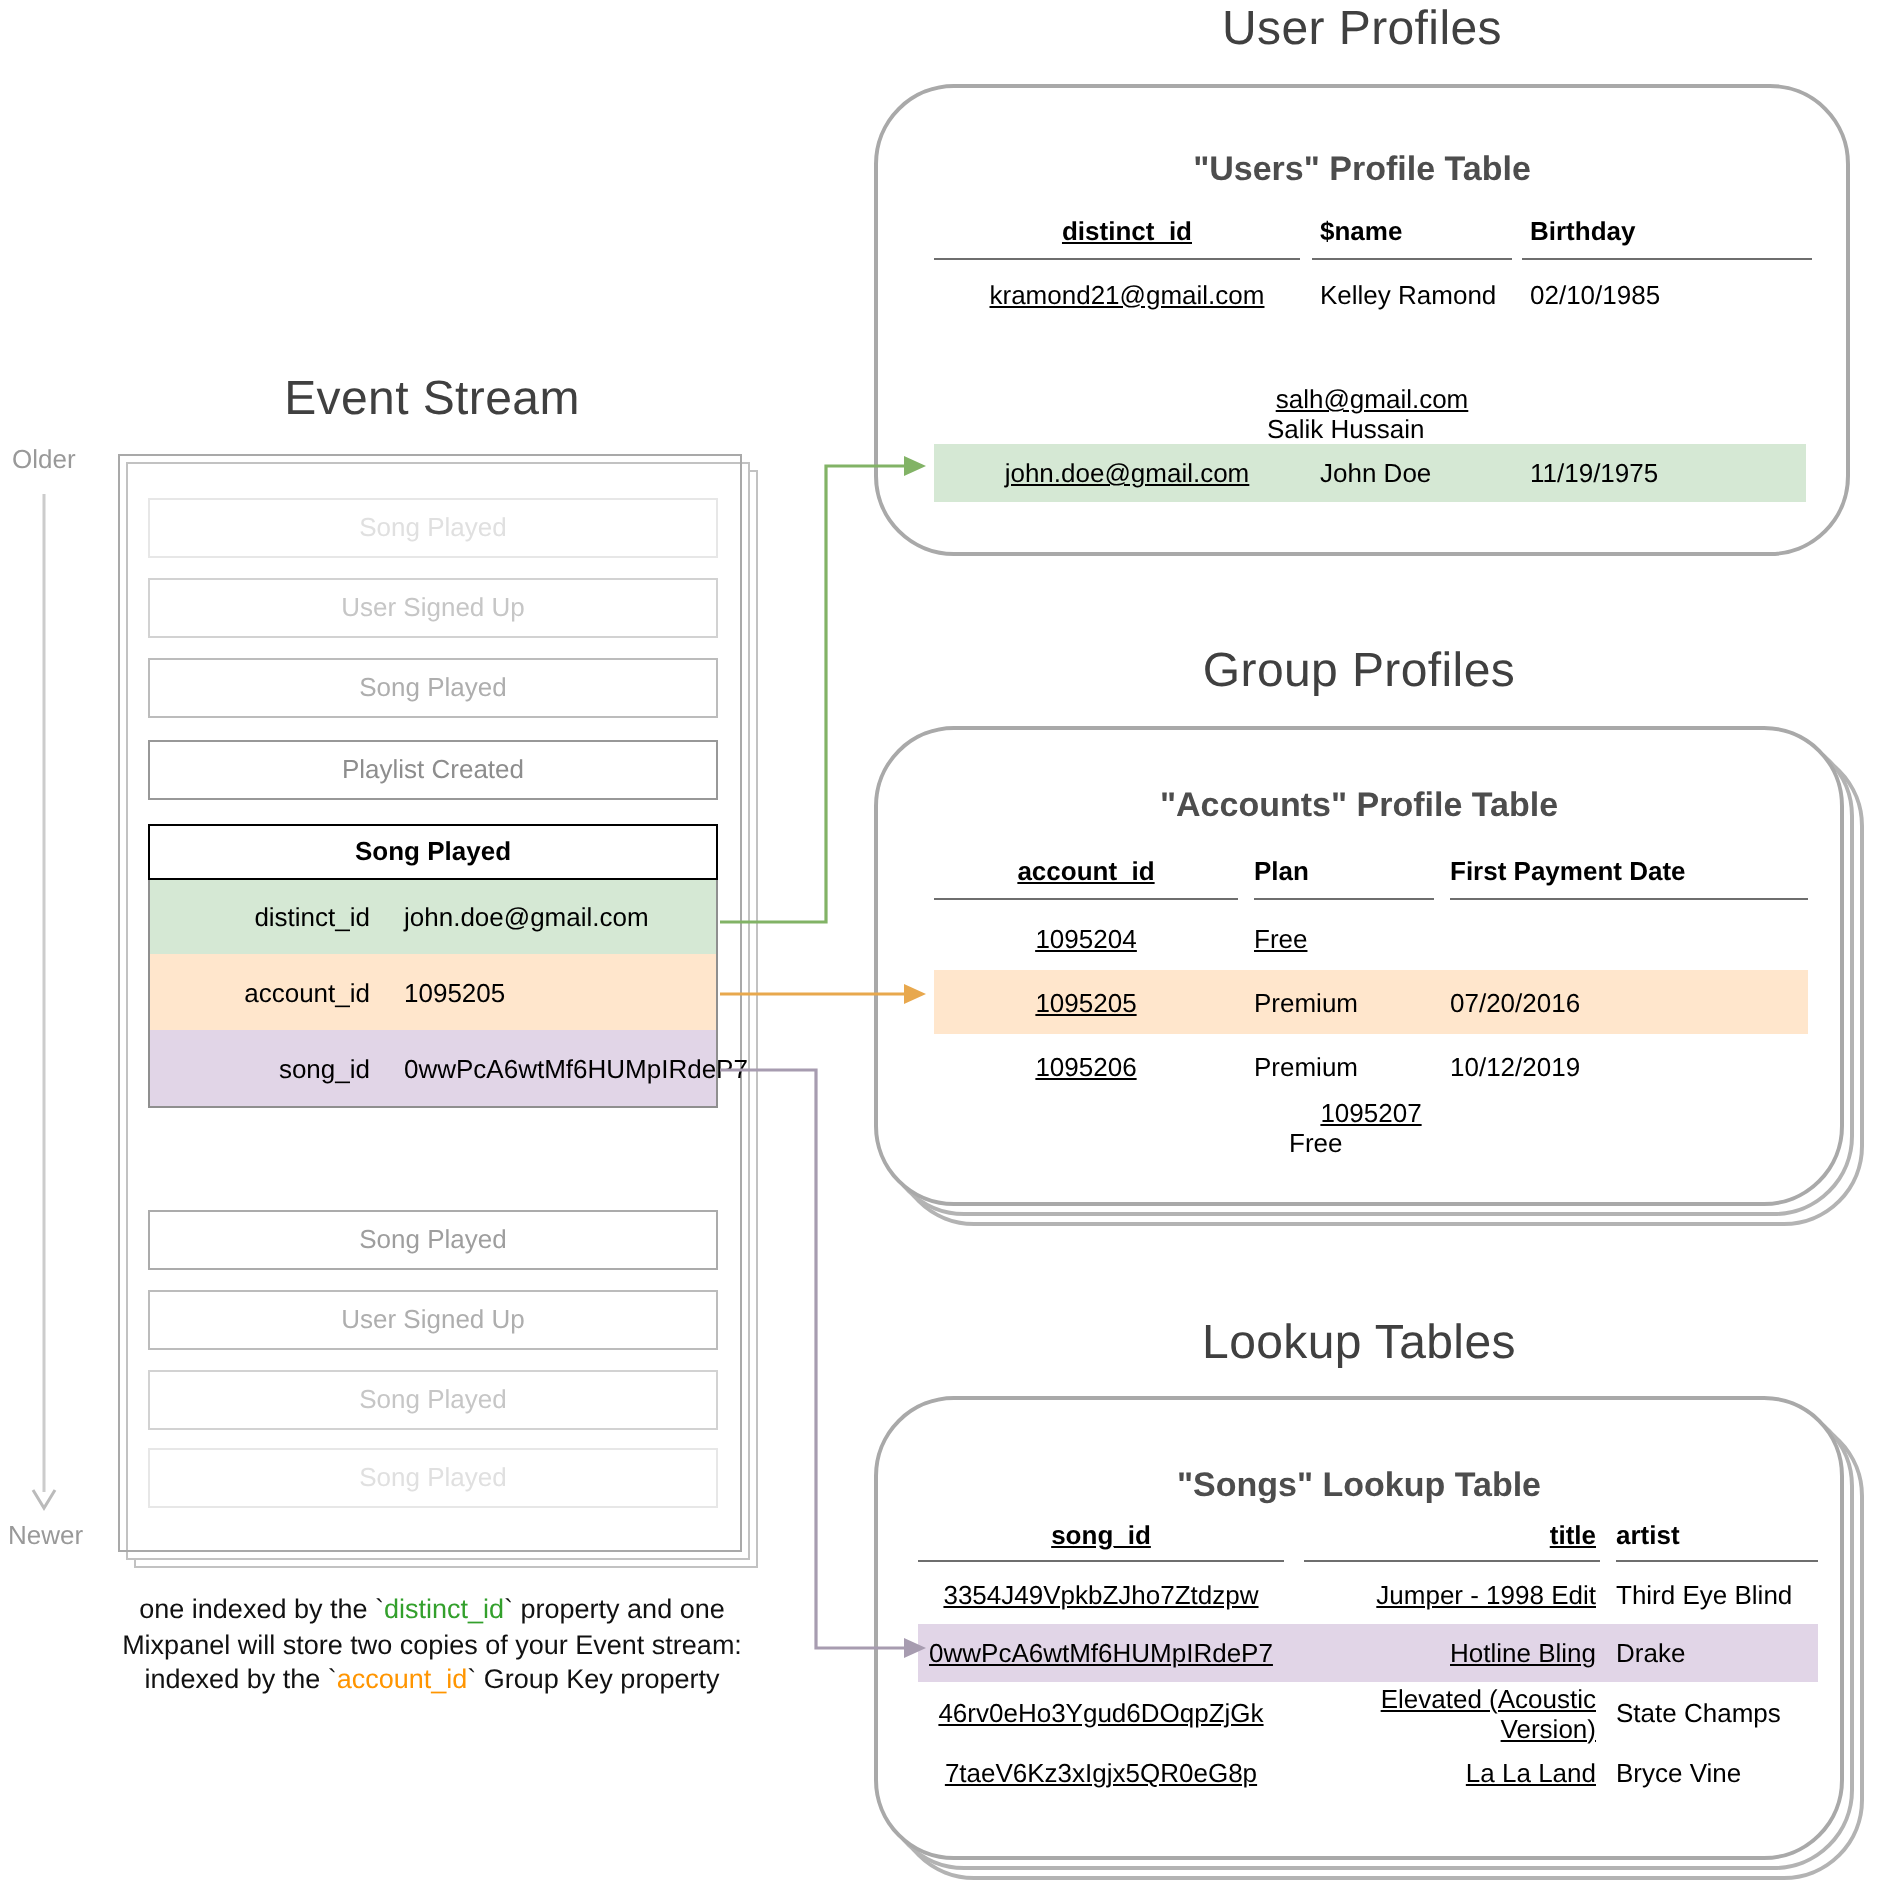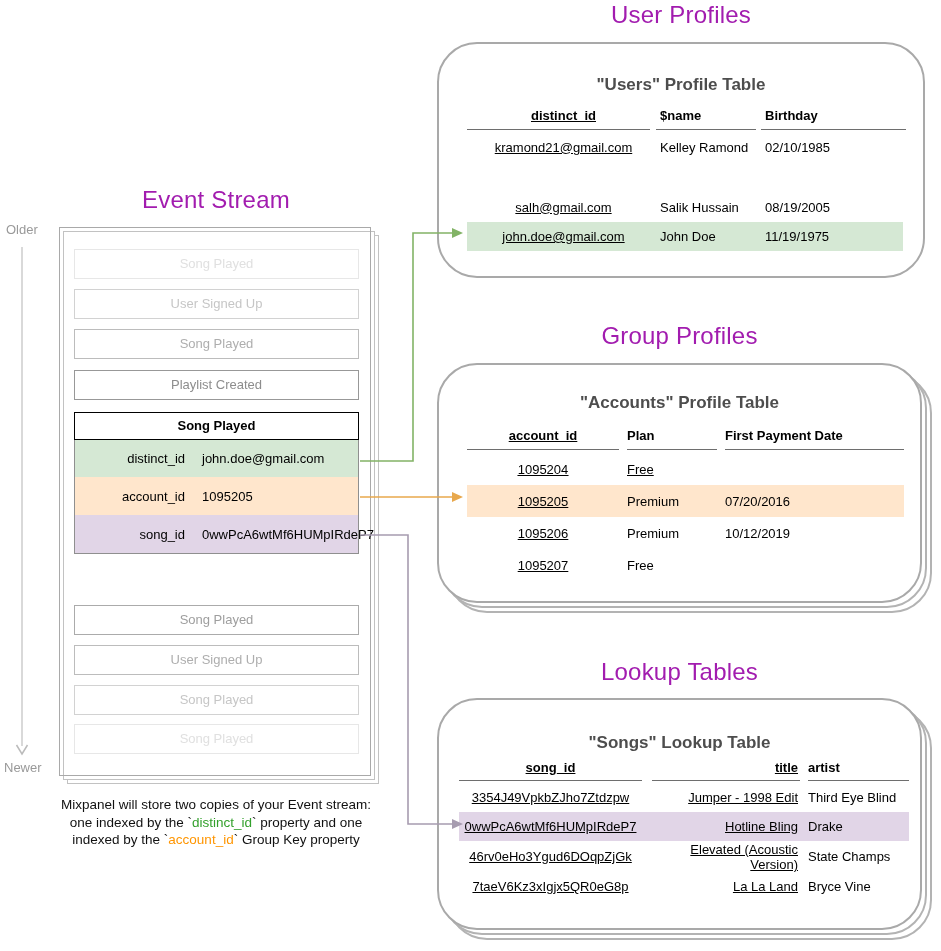--- a/index.html
+++ b/index.html
@@ -1,21 +1,21 @@
 <!DOCTYPE html>
 <html><head>
 <meta charset="utf-8">
 <style>
   * { margin:0; padding:0; box-sizing:border-box; }
   html,body { background:#fff; }
   body { width:941px; height:951px; position:relative; overflow:hidden;
          font-family:"Liberation Sans", sans-serif; color:#000; }
 
   
-  .section-title { position:absolute; font-size:24px; color:#a21caf; text-align:center; letter-spacing:0.2px; }
+  .section-title { position:absolute; font-size:24px; color:#404040; text-align:center; letter-spacing:0.2px; }
 
   
   .es-title   { left:60px; top:186px; width:312px; }
   .older-lbl, .newer-lbl { position:absolute; font-size:13px; color:#999; }
   .older-lbl  { left:6px;  top:222px; }
   .newer-lbl  { left:4px;  top:760px; }
 
   .es-page { position:absolute; width:312px; height:549px; background:#fff; border:1px solid #c2c2c2; }
   .es-page.p3 { left:67px; top:235px; }
   .es-page.p2 { left:63px; top:231px; }
@@ -110,43 +110,43 @@
     </div>
   </div>
 
   <div class="event-box fade4" style="top:377px">Song Played</div>
   <div class="event-box fade3" style="top:417px">User Signed Up</div>
   <div class="event-box fade2" style="top:457px">Song Played</div>
   <div class="event-box fade1" style="top:496px">Song Played</div>
 </div>
 
 <div class="caption">
+  <div><span>one indexed by the `</span><span class="key-green">distinct_id</span><span>` property and one</span></div>
   <div>Mixpanel will store two copies of your Event stream:</div>
-  <div><span>one indexed by the `</span><span class="key-green">distinct_id</span><span>` property and one</span></div>
   <div><span>indexed by the `</span><span class="key-orange">account_id</span><span>` Group Key property</span></div>
 </div>
 
 <div class="section-title" style="left:437px; top:1px; width:488px;">User Profiles</div>
 <div class="card" style="left:437px; top:42px; width:488px; height:236px;">
   <div class="card-title" style="top:31px;">"Users" Profile Table</div>
   <div class="t-row t-head" style="left:28px; top:63px; width:438px; height:16px;">
     <span class="u-c1 u">distinct_id</span>
     <span class="u-c2">$name</span>
     <span class="u-c3">Birthday</span>
   </div>
   <div class="rule" style="left:28px; top:85px; width:183px;"></div>
   <div class="rule" style="left:217px; top:85px; width:100px;"></div>
   <div class="rule" style="left:322px; top:85px; width:145px;"></div>
 
   <div class="t-row" style="left:28px; top:88px; width:438px; height:30px;">
     <span class="u-c1 u">kramond21@gmail.com</span>
     <span class="u-c2">Kelley Ramond</span>
     <span class="u-c3">02/10/1985</span>
   </div>
-  <div class="t-row" style="left:28px; top:148px; width:438px; height:30px;">
+  <div class="t-row" style="left:28px; top:148px; width:438px; height:30px;flex-direction:column;">
     <span class="u-c1 u">salh@gmail.com</span>
     <span class="u-c2">Salik Hussain</span>
     <span class="u-c3">08/19/2005</span>
   </div>
   <div class="t-row hl-green" style="left:28px; top:178px; width:436px; height:29px;">
     <span class="u-c1 u">john.doe@gmail.com</span>
     <span class="u-c2">John Doe</span>
     <span class="u-c3">11/19/1975</span>
   </div>
 </div>
@@ -173,21 +173,21 @@
   <div class="t-row hl-orange" style="left:28px; top:120px; width:437px; height:32px;">
     <span class="a-c1 u">1095205</span>
     <span class="a-c2">Premium</span>
     <span class="a-c3">07/20/2016</span>
   </div>
   <div class="t-row" style="left:28px; top:152px; width:437px; height:32px;">
     <span class="a-c1 u">1095206</span>
     <span class="a-c2">Premium</span>
     <span class="a-c3">10/12/2019</span>
   </div>
-  <div class="t-row" style="left:28px; top:184px; width:437px; height:32px;">
+  <div class="t-row" style="left:28px; top:184px; width:437px; height:32px;flex-direction:column;">
     <span class="a-c1 u">1095207</span>
     <span class="a-c2">Free</span>
     <span class="a-c3"></span>
   </div>
 </div>
 
 <div class="section-title" style="left:437px; top:658px; width:485px;">Lookup Tables</div>
 <div class="card-back" style="left:447px; top:708px; width:485px; height:232px;"></div>
 <div class="card-back" style="left:442px; top:703px; width:485px; height:232px;"></div>
 <div class="card" style="left:437px; top:698px; width:485px; height:232px;">

